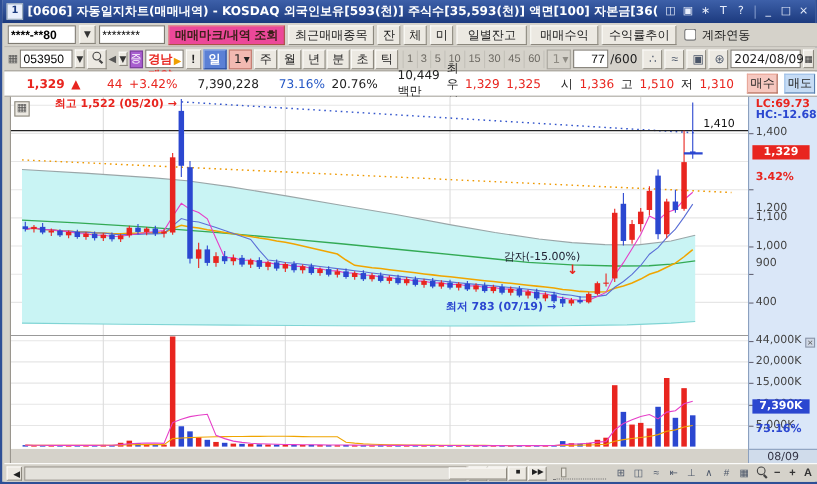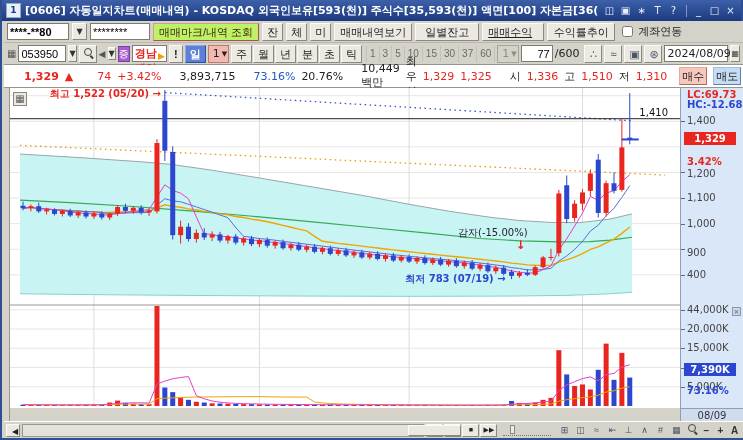--- a/index.html
+++ b/index.html
@@ -19,21 +19,21 @@
   
   .row{position:absolute;left:2px;width:739px;display:flex;align-items:center;box-sizing:border-box;}
   .btn{background:#ece9e2;border:1px solid;border-color:#fbfaf7 #8c887e #8c887e #fbfaf7;
     font-size:11px;padding:1px 5px;height:18px;line-height:14px;box-sizing:border-box;white-space:nowrap;color:#222;}
   .btn.sq{padding:1px 4px;}
   .inp{background:#fff;border:1px solid #7f7b72;height:17px;box-sizing:border-box;font-size:11px;padding:0 2px;}
   .combo-arr{width:15px;height:17px;background:#ece9e2;border:1px solid;border-color:#fbfaf7 #8c887e #8c887e #fbfaf7;
     font-size:8px;text-align:center;line-height:15px;box-sizing:border-box;color:#333;}
   .sep{width:1px;height:14px;background:#b9b6ae;margin:0 3px;}
   .toolbar1{top:21px;height:22px;background:#d5d2ca;border-bottom:1px solid #b9b6ae;padding:0 3px;gap:3px;}
-  .pinkbtn{background:#bef264;border-color:#e2958a #a85545 #a85545 #e2958a;color:#3a1f18;font-weight:normal;}
+  .pinkbtn{background:#ec4899;border-color:#e2958a #a85545 #a85545 #e2958a;color:#3a1f18;font-weight:bold;}
   .toolbar2{top:43px;height:22px;background:#d5d2ca;border-bottom:1px solid #9a968e;padding:0 3px;gap:2px;}
   .badge-jeung{width:14px;height:14px;background:#a85ecf;color:#fff;font-size:10px;text-align:center;line-height:14px;border:1px solid #7a3f9a;}
   .namefield{position:relative;width:72px;color:#e8251f;font-weight:bold;line-height:15px;}
   .namefield .wedge{position:absolute;right:1px;top:3px;color:#f0a000;font-size:9px;}
   .selblue{background:#5b80d5;border-color:#8fa9e5 #2c4f9e #2c4f9e #8fa9e5;color:#fff;font-weight:bold;}
   .pinkcombo{display:flex;align-items:center;background:#f2b9b2;border:1px solid #c07a6e;height:18px;box-sizing:border-box;padding:0 1px 0 4px;gap:2px;}
   .pinkcombo b{font-weight:normal;}
   .minflat{background:none;border:none;border-right:1px solid #c4c1b9;color:#6d6a63;font-size:10px;padding:1px 3px;height:16px;}
   .dis{color:#8f8c84;background:#d5d2ca;border-color:#e8e5de #a8a59d #a8a59d #e8e5de;}
   .mag{position:relative;display:inline-block;width:10px;height:10px;}
@@ -101,26 +101,26 @@
       <span class="ticn">□</span>
       <span class="ticn">×</span>
     </span>
   </div>
 
   <div class="row toolbar1">
     <input class="inp" style="width: 62px; font-weight: bold;" value="****-**80">
     <span class="combo-arr">▼</span>
     <input class="inp" style="width: 60px;" value="********">
     <button class="btn pinkbtn">매매마크/내역 조회</button>
+    <button class="btn">최근매매종목</button>
     <button class="btn sq">잔</button>
     <button class="btn sq">체</button>
     <button class="btn sq">미</button>
-    <button class="btn">매매내역보기</button>
     <button class="btn" style="width:64px;text-align:center;">일별잔고</button>
-    <button class="btn" style="width:62px;text-align:left;text-decoration:underline;">매매수익</button>
+    <button class="btn" style="width:62px;text-align:center;">매매수익</button>
     <button class="btn" style="width:68px;text-align:center;">수익률추이</button>
     <input type="checkbox" style="width: 11px; height: 11px; margin: 0px 2px 0px 4px;">
     <span>계좌연동</span>
   </div>
 
   <div class="row toolbar2">
     <span class="ticn" style="color:#555;width:14px;">▦</span>
     <input class="inp" style="width: 48px;" value="053950">
     <span class="combo-arr">▼</span>
     <button class="btn sq" style="width:18px;"><span class="mag"></span></button>
@@ -145,21 +145,21 @@
         <button class="btn sq">초</button>
         <button class="btn sq">틱</button>
       </span>
     <span style="display:flex;border-left:1px solid #c4c1b9;margin-left:2px;">
         <button class="minflat">1</button>
         <button class="minflat">3</button>
         <button class="minflat">5</button>
         <button class="minflat">10</button>
         <button class="minflat">15</button>
         <button class="minflat">30</button>
-        <button class="minflat">37</button>
+        <button class="minflat">45</button>
         <button class="minflat">60</button>
       </span>
     <span class="pinkcombo dis" style="background:#d5d2ca;border-color:#a8a59d;">
       <b>1</b>
       <span style="font-size:7px;">▼</span>
     </span>
     <input class="inp" style="width: 32px; text-align: right;" value="77">
     <span>/600</span>
     <span style="display:flex;gap:2px;margin-left:3px;">
         <button class="btn sq" style="width:18px;color:#4a5568;">∴</button>
@@ -167,24 +167,24 @@
         <button class="btn sq" style="width:18px;color:#4a5568;">▣</button>
         <button class="btn sq" style="width:18px;color:#4a5568;">⊛</button>
       </span>
     <span class="inp" style="width:64px;line-height:15px;">2024/08/09</span>
     <span class="combo-arr">▦</span>
   </div>
 
   <div class="row quoterow">
     <span class="red bold" style="margin-left:14px;">1,329</span>
     <span class="red">▲</span>
-    <span class="red" style="margin-left:18px;">74</span>
+    <span class="red" style="margin-left:18px;">44</span>
     <span class="red">+3.42%</span>
     <span class="sep"></span>
-    <span>3,893,715</span>
+    <span>7,390,228</span>
     <span class="sep"></span>
     <span class="blue">73.16%</span>
     <span>20.76%</span>
     <span class="sep"></span>
     <span>10,449백만</span>
     <span>최우선</span>
     <span class="red">1,329</span>
     <span class="red">1,325</span>
     <span class="sep"></span>
     <span>시</span>
@@ -472,27 +472,27 @@
       <text x="505.44" y="160.73809523809524" font-size="12" font-weight="bold" fill="#e8251f">↓</text>
     </svg>
   <div class="gridbtn">▦</div>
   <div id="axis-panel">
     <div class="axdatecell">08/09</div>
   <div class="axlbl" style="top:1px;color:#e8251f;font-weight:bold;">LC:69.73</div>
       <div class="axlbl" style="top:11px;color:#2b47d0;font-weight:bold;">HC:-12.68</div>
       <div class="axtick" style="top:33.273809523809526px"></div>
       <div class="axlbl" style="top:27.273809523809526px">1,400</div>
       <div class="axtick" style="top:84.46428571428571px"></div>
-      <div class="axlbl" style="top:80px">1,200</div>
+      <div class="axlbl" style="top:96px">1,200</div>
       <div class="axtick" style="top:110.05952380952381px"></div>
       <div class="axlbl" style="top:104.05952380952381px">1,100</div>
       <div class="axtick" style="top:135.6547619047619px"></div>
       <div class="axlbl" style="top:129.6547619047619px">1,000</div>
       <div class="axtick" style="top:161.25px"></div>
-      <div class="axlbl" style="top:159px">900</div>
+      <div class="axlbl" style="top:146px">900</div>
       <div class="axtick" style="top:186.8452380952381px"></div>
       <div class="axlbl" style="top:180.8452380952381px">400</div>
       <div class="axtick" style="top:221.75px"></div>
       <div class="axlbl" style="top:215.75px">44,000K</div>
       <div class="axtick" style="top:241px"></div>
       <div class="axlbl" style="top:235px">20,000K</div>
       <div class="axtick" style="top:260.25px"></div>
       <div class="axlbl" style="top:254.25px">15,000K</div>
       <div class="axtick" style="top:279.5px"></div>
       <div class="axlbl" style="top:273.5px">10,000K</div>

